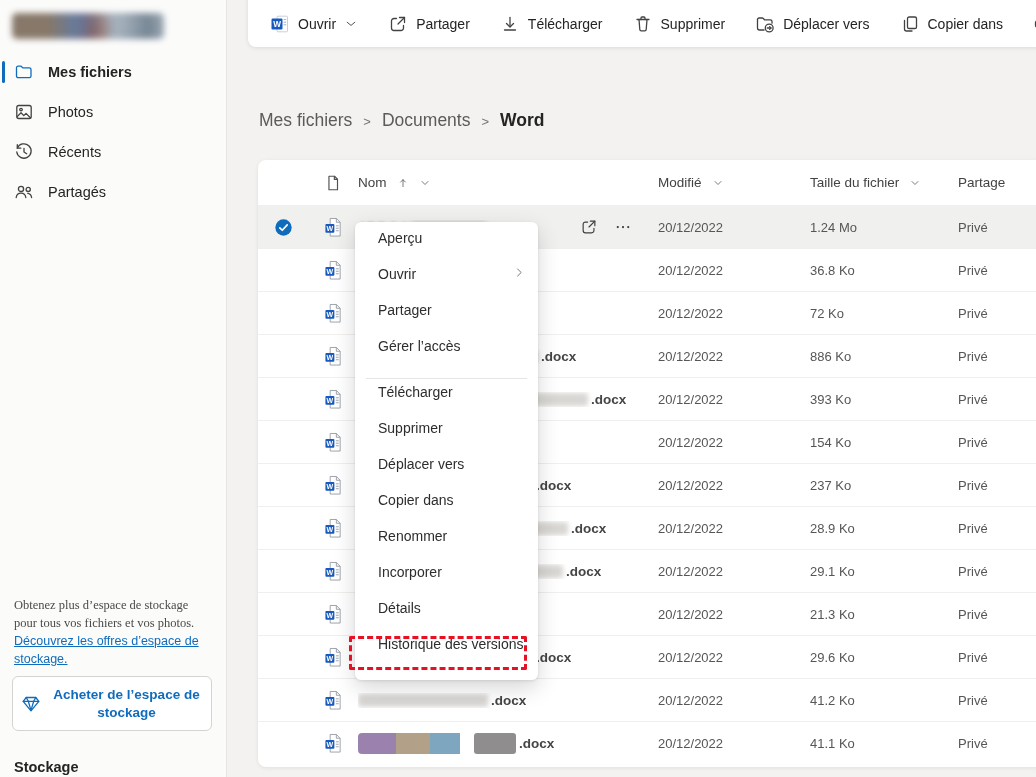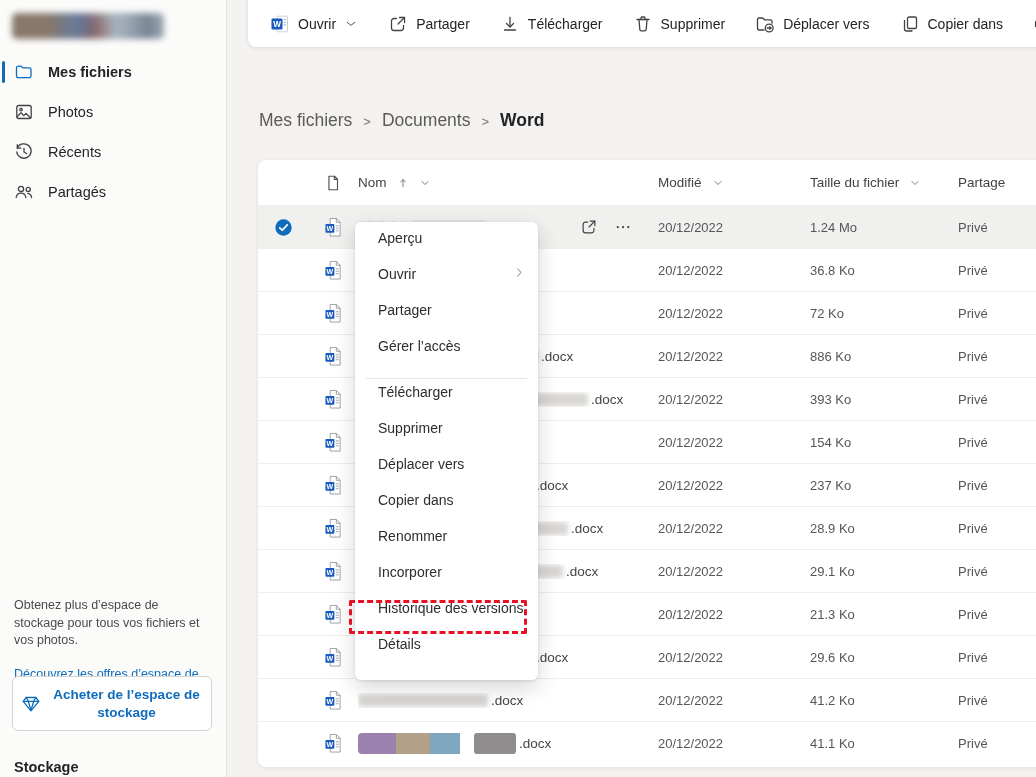--- a/index.html
+++ b/index.html
@@ -35,21 +35,21 @@
   }
   .side-item .active-bar {
     display:none; position:absolute; left:2px; top:9px; width:3px; height:22px;
     border-radius:2px; background:var(--accent);
   }
   .side-item.active .active-bar { display:block; }
   .side-item.active { font-weight:bold; }
   .side-item.active .icon { color:var(--accent); }
 
   .promo { position:absolute; left:14px; top:597px; width:198px; font-size:12.5px; line-height:1.4; color:#4a4a4a; }
-  .promo-text { display:block; margin-bottom:16px; }
+  .promo-text { display:block; margin-bottom:1px;font-family:Liberation Serif, serif; }
   .promo-link { color:var(--accent); text-decoration:underline; cursor:pointer; }
   .buy-btn {
     position:absolute; left:12px; top:676px; width:200px; min-height:55px;
     background:#fff; border:1px solid #d6d4d2; border-radius:6px;
     display:flex; align-items:center; justify-content:center; gap:9px;
     color:var(--accent); font-weight:bold; font-size:13.5px; font-family:inherit;
     text-align:center; padding:8px 8px; cursor:pointer; line-height:1.3;
   }
   .buy-btn .icon { color:var(--accent); }
   .storage-heading { position:absolute; left:14px; top:759px; font-size:14.5px; font-weight:bold; color:#242424; }
@@ -100,21 +100,21 @@
   .trow.selected { background:#f0f0ef; border-top-color:transparent; }
   .trow .check { width:19px; height:19px; visibility:hidden; cursor:pointer; }
   .trow.selected .check { visibility:visible; }
   .trow .fword { width:19px; height:21px; }
   .name-fragment { font-size:13.5px; color:#3c3c3c; filter:blur(1.6px); white-space:nowrap; }
   .name-fragment:empty { display:none; }
   .name-bar { height:13px; border-radius:2px; background:#b9b5b0; filter:blur(2.4px); opacity:.55; }
   .name-bar.blocks { display:flex; filter:none; opacity:1; height:21px; background:none; border-radius:3px; overflow:visible; }
   .name-bar.blocks span { display:inline-block; height:100%; }
   .name-bar.blocks span:first-child { border-radius:4px 0 0 4px; }
-  .name-suffix { font-size:13.5px; color:#454545; white-space:nowrap; }
+  .name-suffix { font-size:13.5px; color:#454545; white-space:nowrap;font-weight:bold; }
   .name-suffix:empty { display:none; }
   .row-hover { display:none; position:absolute; left:322px; top:0; height:100%; align-items:center; gap:16px; }
   .trow.show-hover-icons .row-hover { display:flex; }
   .row-hover .icon { width:18px; height:18px; color:#3e3e3e; cursor:pointer; }
 
   
   .context-menu {
     position:absolute; left:355px; top:222px; width:183px; z-index:50;
     background:#fff; border-radius:6px; padding:8px 0 8px;
     box-shadow:0 8px 22px rgba(0,0,0,.16), 0 1px 3px rgba(0,0,0,.10);
@@ -834,23 +834,23 @@
     <div class="menu-item">
       <span>Renommer</span>
 
     </div>
 
     <div class="menu-item">
       <span>Incorporer</span>
 
     </div>
 
+    <div class="menu-item">
+      <span>Détails</span>
+
+    </div>
+
     <div class="menu-item highlighted">
       <span>Historique des versions</span>
 
     </div>
 
-    <div class="menu-item">
-      <span>Détails</span>
-
-    </div>
-
 </div>
 
 </body></html>

